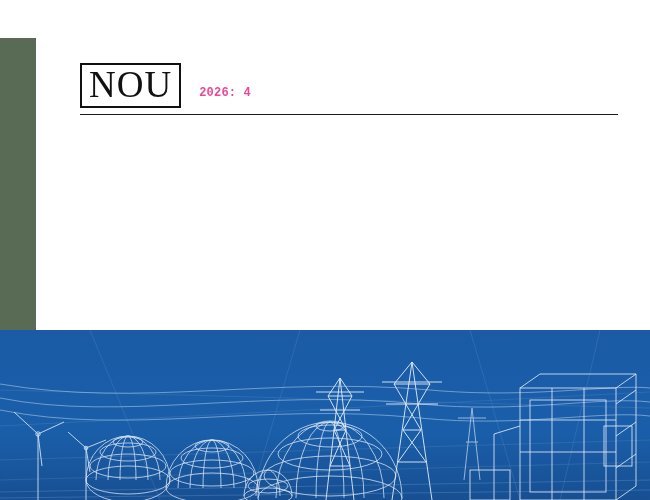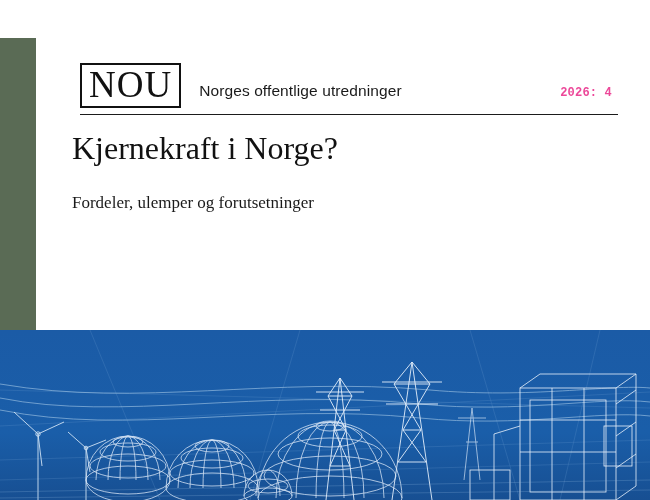--- a/index.html
+++ b/index.html
@@ -160,29 +160,24 @@
 <div class="page">
 
   <div class="top-margin"></div>
   <div class="right-margin"></div>
   <div class="cover-top"></div>
   <div class="spine"></div>
 
   <div class="masthead">
     <span class="nou-logo">NOU</span>
     <div class="masthead-right">
-      <span class="masthead-sub">Norges offentlige utredninger</span>
       <span class="masthead-number">2026: 4</span>
     </div>
   </div>
 
-  <div class="title-block">
-    <h1 class="doc-title">Kjernekraft i Norge?</h1>
-    <p class="doc-subtitle">Fordeler, ulemper og forutsetninger</p>
-  </div>
 
   <div class="illustration">
     <svg viewBox="0 0 650 170" xmlns="http://www.w3.org/2000/svg" aria-hidden="true">
       <defs>
         <linearGradient id="bgGrad" x1="0" y1="0" x2="0" y2="1">
           <stop offset="0%" stop-color="#1b5ba6"></stop>
           <stop offset="60%" stop-color="#1a5ea9"></stop>
           <stop offset="100%" stop-color="#174f92"></stop>
         </linearGradient>
       </defs>

